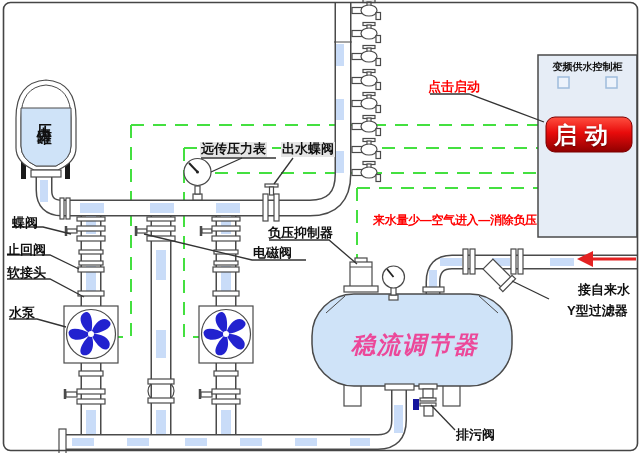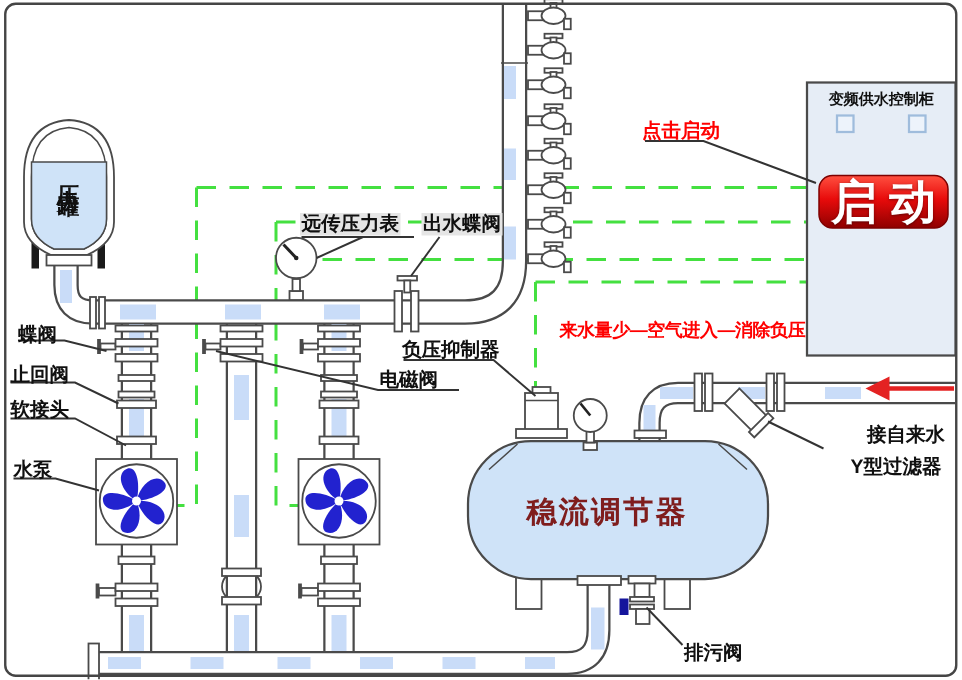--- a/index.html
+++ b/index.html
@@ -13,24 +13,24 @@
   .green{fill:none;stroke:#44e040;stroke-width:2;stroke-dasharray:13 9;}
   .lead{fill:none;stroke:#333;stroke-width:1.3;}
   .lbl{position:absolute;font-size:13px;font-weight:bold;color:#101010;
        line-height:1.15;white-space:nowrap;pointer-events:none;}
   .red{color:#ff0000;}
   .wbg{background:#e5e5e5;padding:0 1px;}
   #l-pressure-tank{writing-mode:vertical-rl;text-orientation:upright;
        font-size:15px;letter-spacing:3px;}
   #l-note{font-size:12px;letter-spacing:-0.3px;}
   #l-cab-title{font-size:10px;width:93px;text-align:center;}
-  #l-start{width:70px;text-align:left;color:#fff;font-size:31px;
+  #l-start{width:70px;text-align:left;color:#fff;font-size:23px;
        letter-spacing:8px;text-indent:8px;line-height:32px;height:32px;
        text-shadow:0 1px 2px rgba(0,0,0,.45);}
-  #l-tank-name{font-size:20px;letter-spacing:1.5px;color:#7f1d1d;}
+  #l-tank-name{font-size:24px;letter-spacing:1.5px;color:#ec4899;font-style:italic;}
 </style>
 </head>
 <body>
 
 <div id="stage">
 <svg width="641" height="453" viewBox="0 0 641 453">
   <defs>
     <linearGradient id="btnGrad" x1="0" y1="0" x2="0" y2="1">
       <stop offset="0" stop-color="#ff5040"></stop>
       <stop offset="0.45" stop-color="#e80b0b"></stop>

